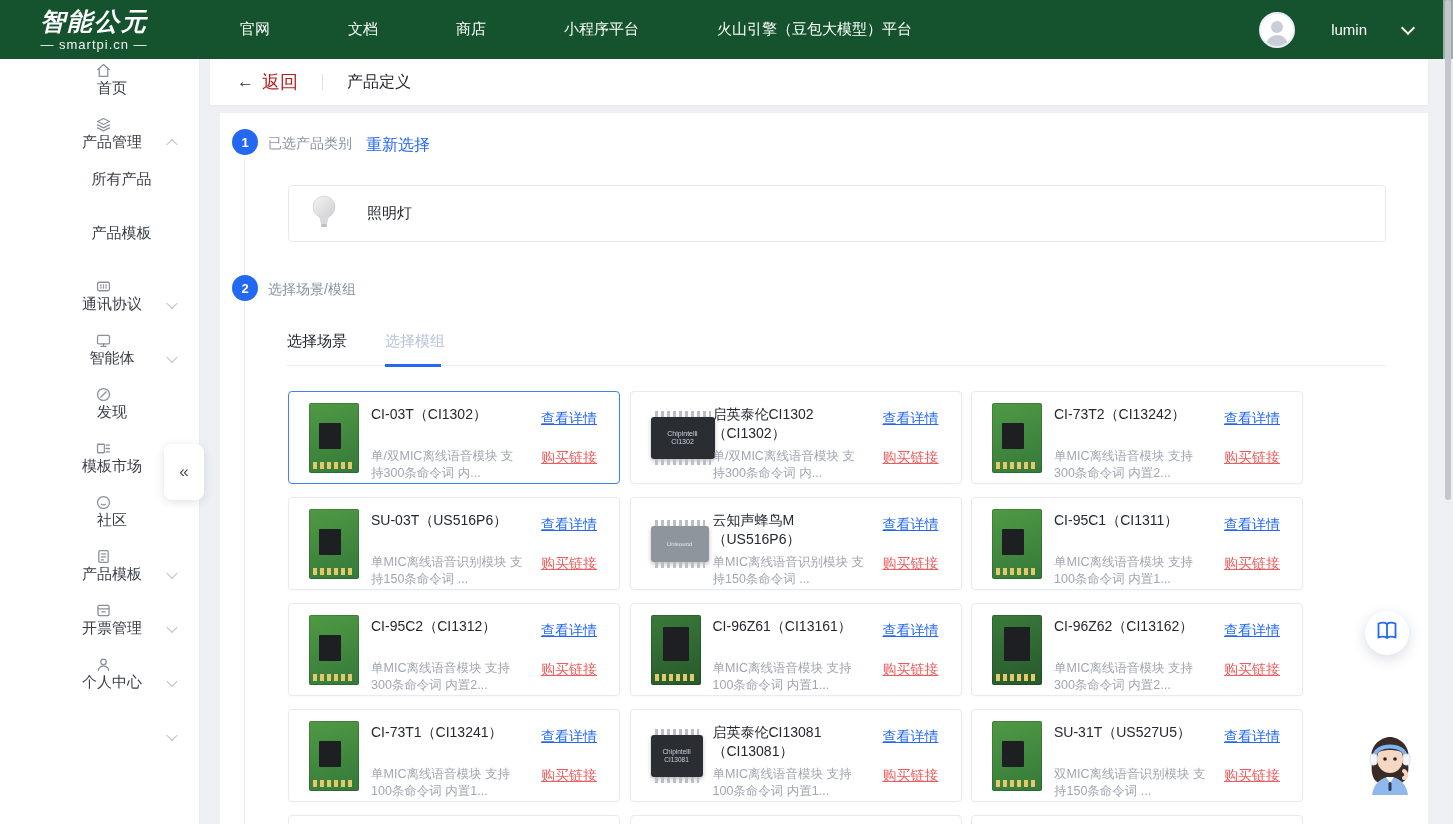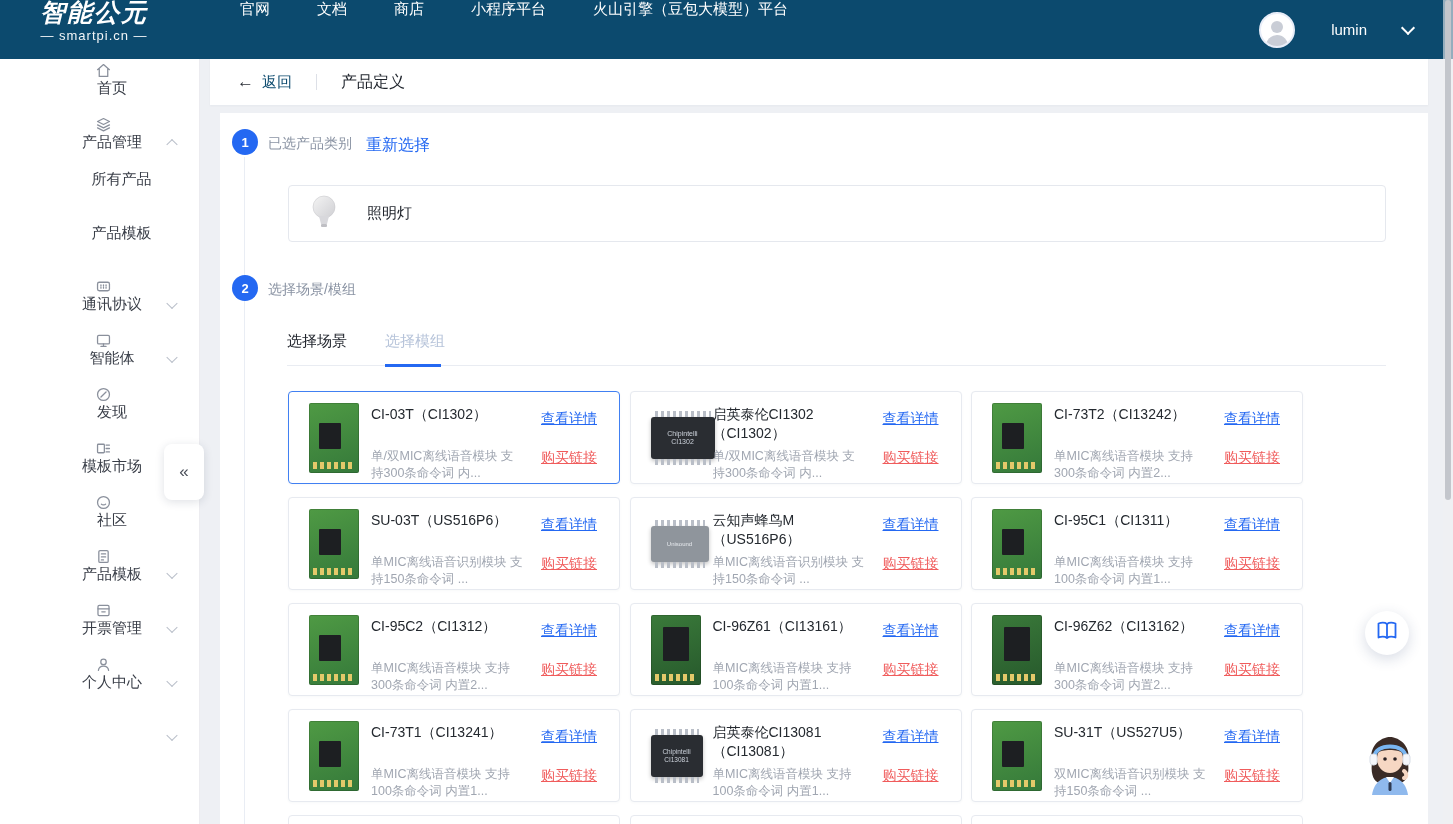--- a/index.html
+++ b/index.html
@@ -1,25 +1,25 @@
 <!DOCTYPE html>
 <html><head>
 <meta charset="utf-8">
 <style>
   * { margin:0; padding:0; box-sizing:border-box; }
   html,body { width:1453px; height:824px; overflow:hidden; }
   body { font-family:"Liberation Sans","DejaVu Sans",sans-serif; background:#eef0f4; position:relative; }
   #stage { position:absolute; left:0; top:0; width:1453px; height:824px; overflow:hidden; }
 
   
-  .topbar { position:absolute; left:0; top:0; width:1453px; height:59px; background:#0c4a6e; display:flex; }
+  .topbar { position:absolute; left:0; top:0; width:1453px; height:59px; background:#14532d; display:flex; align-items:center; }
   .logo { margin-left:40px; color:#fff; text-align:center; line-height:1; cursor:pointer; }
   .logo-title { font-size:25px; font-weight:bold; font-style:italic; letter-spacing:2px; }
   .logo-sub { font-size:13px; margin-top:4px; opacity:.95; letter-spacing:1px; }
-  .topnav { display:flex; margin-left:92px; gap:47px; }
+  .topnav { display:flex; margin-left:92px; gap:78px; }
   .topnav .nav-item { color:#fff; font-size:15px; cursor:pointer; white-space:nowrap; }
   .user-area { position:absolute; right:40px; top:0; height:59px; display:flex; align-items:center; gap:36px; }
   .avatar { width:36px; height:36px; border-radius:50%; background:#fff; border:2px solid #e8edf8; position:relative; overflow:hidden; }
   .avatar::before { content:""; position:absolute; left:50%; top:7px; transform:translateX(-50%); width:12px; height:12px; border-radius:50%; background:#c9cdd6; }
   .avatar::after { content:""; position:absolute; left:50%; top:21px; transform:translateX(-50%); width:22px; height:14px; border-radius:11px 11px 0 0; background:#c9cdd6; }
   .user-name { color:#fff; font-size:15px; }
   .chev-down-w { width:10px; height:10px; border-right:2px solid #fff; border-bottom:2px solid #fff; transform:rotate(45deg); margin-top:-4px; }
 
   
   .sidebar { position:absolute; left:0; top:59px; width:200px; height:765px; background:#fff; border-right:1px solid #ececf0; padding-top:3px; }
@@ -30,21 +30,21 @@
   .sb-item.sub { padding-left:44px; }
   .sb-chev { position:absolute; right:23px; top:50%; width:8px; height:8px; border-right:1.5px solid #b9bfc9; border-bottom:1.5px solid #b9bfc9; }
   .sb-chev.down { transform:translateY(-70%) rotate(45deg); }
   .sb-chev.up { transform:translateY(-30%) rotate(-135deg); }
   .collapse-tab { position:absolute; left:164px; top:444px; width:40px; height:56px; background:#fff; border-radius:8px; box-shadow:0 2px 10px rgba(30,40,70,.14); display:flex; align-items:center; justify-content:center; font-size:17px; color:#4a4f59; cursor:pointer; z-index:5; }
 
   
   .page-header { position:absolute; left:210px; top:59px; width:1218px; height:46px; background:#fff; display:flex; align-items:center; box-shadow:0 1px 2px rgba(30,40,70,.04); }
   .back-group { display:flex; align-items:center; margin-left:27px; cursor:pointer; }
   .back-arrow { font-size:17px; color:#2a2e36; margin-right:8px; }
-  .back-label { font-size:15px; color:#0c4a6e; }
+  .back-label { font-size:18px; color:#b91c1c; }
   .hdr-divider { width:1px; height:16px; background:#dde0e7; margin:0 24px; }
   .page-title { font-size:16px; color:#1f242c; font-weight:500; }
 
   
   .panel { position:absolute; left:220px; top:113px; width:1208px; height:760px; background:#fff; }
   .step-line { position:absolute; left:244px; top:157px; width:1px; height:700px; background:#e9edf4; }
   .step-circle { position:absolute; width:26px; height:26px; border-radius:50%; background:#2468f2; color:#fff; font-size:13px; font-weight:bold; display:flex; align-items:center; justify-content:center; z-index:2; }
   #step1-circle { left:232px; top:129px; }
   #step2-circle { left:232px; top:275px; }
   .step-label { position:absolute; font-size:14px; color:#8a93a3; }

